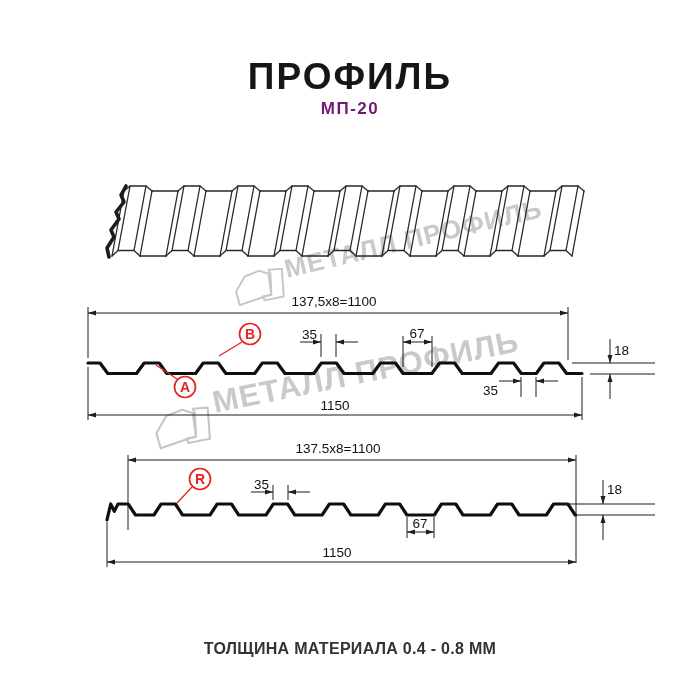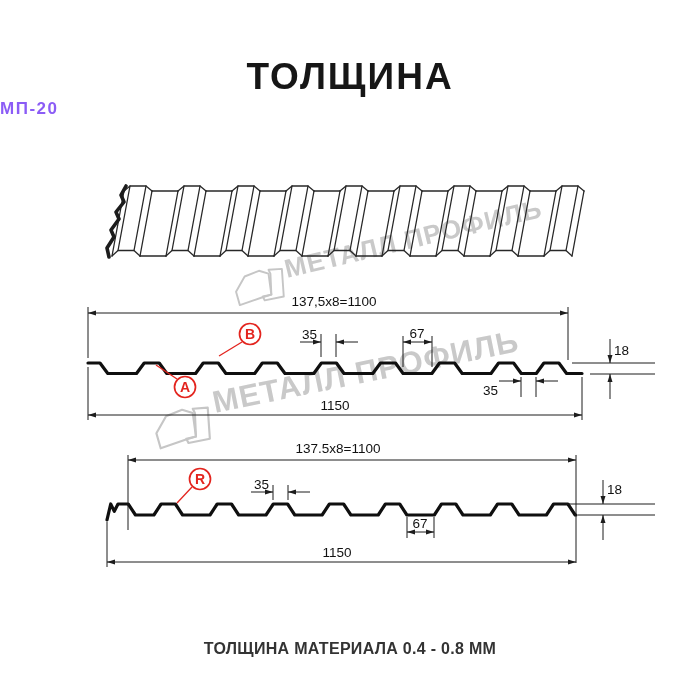--- a/index.html
+++ b/index.html
@@ -1,39 +1,39 @@
 <!DOCTYPE html>
 <html><head>
 <meta charset="utf-8">
 <style>
   html,body{margin:0;padding:0;background:#fff;}
   .page{position:relative;width:700px;height:700px;background:#fff;overflow:hidden;
         font-family:"Liberation Sans",sans-serif;}
   .title{position:absolute;top:56px;left:0;width:100%;text-align:center;
          font-size:37px;font-weight:800;letter-spacing:2px;color:#161616;z-index:4;}
-  .subtitle{position:absolute;top:99px;left:0;width:100%;text-align:left;
-         font-size:17px;font-weight:600;letter-spacing:1.5px;color:#8b5cf6;z-index:4;}
+  .subtitle{position:absolute;top:99px;left:0;width:100%;text-align:center;
+         font-size:17px;font-weight:600;letter-spacing:1.5px;color:#701a75;z-index:4;}
   .footer{position:absolute;top:612px;left:0;width:100%;text-align:center;
          font-size:16px;font-weight:600;letter-spacing:.3px;color:#333;z-index:4;margin-top:28px;}
   .wm-text{position:absolute;color:#c9c9c9;font-weight:700;white-space:nowrap;z-index:1;line-height:1;}
   .wm1-text{left:288px;top:256px;font-size:26px;letter-spacing:1px;
             transform:rotate(-13.5deg);transform-origin:left bottom;}
   .wm2-text{left:216px;top:387px;font-size:31px;letter-spacing:1px;
             transform:rotate(-11.5deg);transform-origin:left bottom;}
   .wm-logo{position:absolute;z-index:1;}
   #drawing{position:absolute;left:0;top:0;z-index:2;}
   .dim-text{font-size:13.5px;fill:#111;font-family:"Liberation Sans",sans-serif;}
   .mark-letter{font-size:14px;font-weight:700;fill:#e3241e;font-family:"Liberation Sans",sans-serif;}
 </style>
 </head>
 <body>
 
 <div class="page">
 
-  <div class="title">ТОЛЩИНА</div>
+  <div class="title">ПРОФИЛЬ</div>
   <div class="subtitle">МП-20</div>
 
   <svg class="wm-logo" style="left:230px;top:266px" width="56" height="42" viewBox="0 0 58 44">
     <g fill="none" stroke="#c6c6c6" stroke-width="2" stroke-linejoin="round">
       <polygon points="6,27 15,11 30,5 40,8 43,30 33,33 10,41"></polygon>
       <polygon points="40,4 54,3 56,32 36,36 34,32 43,30 42,8"></polygon>
     </g>
   </svg>
   <div class="wm-text wm1-text">МЕТАЛЛ ПРОФИЛЬ</div>
 

